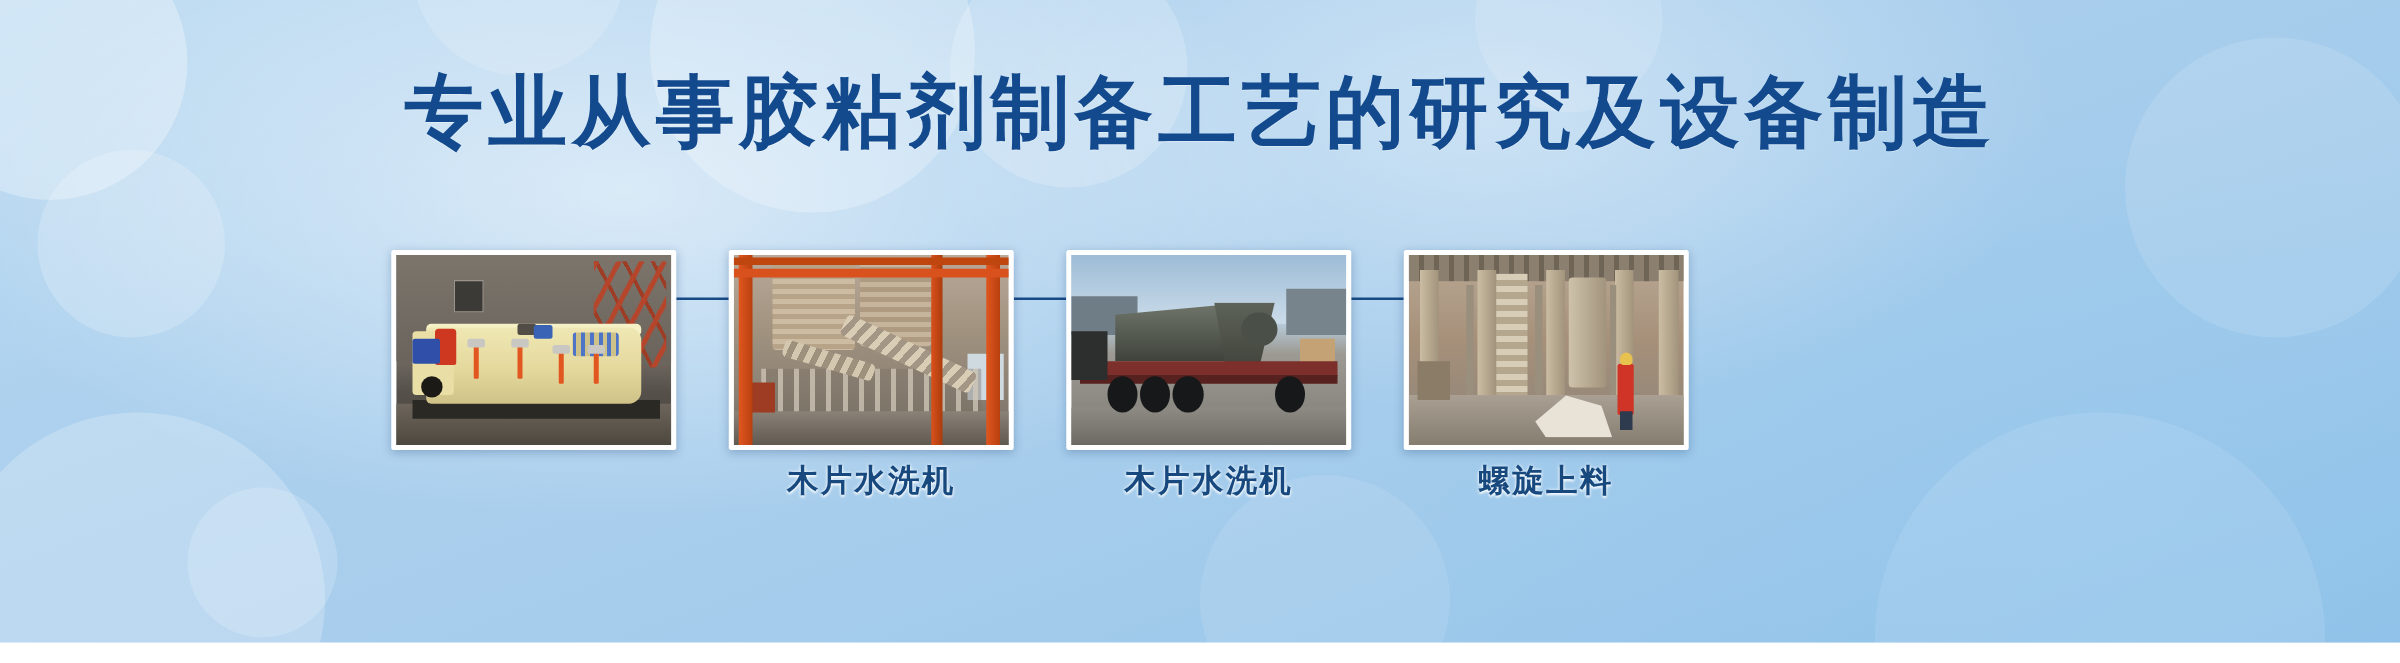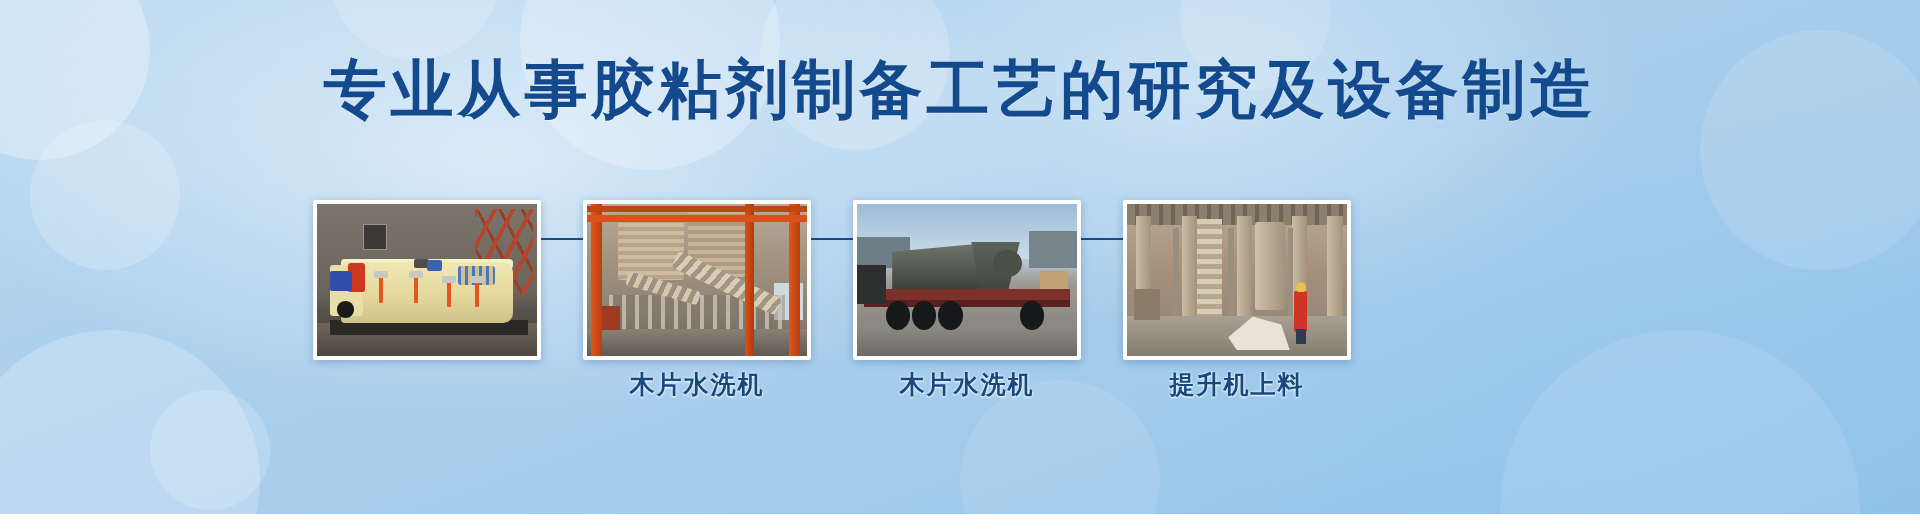--- a/index.html
+++ b/index.html
@@ -272,16 +272,16 @@
             <div class="pipev pv3"></div>
           <div class="floor"></div>
             <div class="drum4"></div>
           <div class="pile"></div>
           <div class="worker"></div>
             <div class="whead"></div>
             <div class="wleg"></div>
         </div>
       </div>
     </div>
-    <div class="caption" id="cap4">提升机上料</div>
+    <div class="caption" id="cap4">螺旋上料</div>
 
   </div>
 </div>
 
 </body></html>

